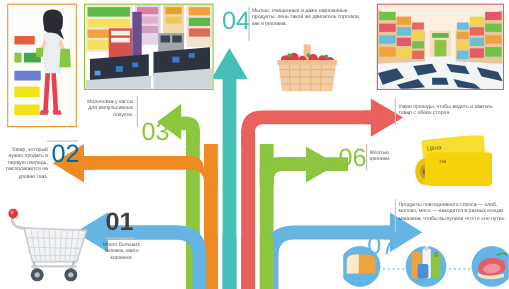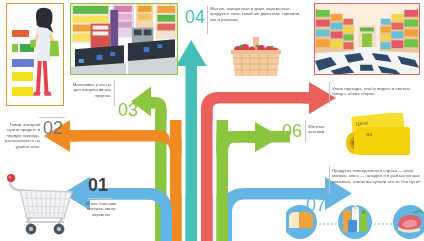--- a/index.html
+++ b/index.html
@@ -11,21 +11,21 @@
     overflow:hidden;
   }
   #stage { position:absolute; left:0; top:0; width:424px; height:241px; }
 
   
   #arrows { position:absolute; left:0; top:0; width:424px; height:241px; }
 
   
   .num {
     position:absolute;
-    font-size:18px;
+    font-size:21px;
     font-weight:400;
     letter-spacing:0px;
     line-height:21px;
     font-family:"Liberation Sans", sans-serif;
   }
   
   .txt {
     position:absolute;
     font-size:4.3px;
     line-height:5.4px;
@@ -402,21 +402,21 @@
       <circle cx="27" cy="59" r="2.2" fill="#b9bec3"></circle>
       <circle cx="55" cy="59" r="5.4" fill="#4b5560"></circle>
       <circle cx="55" cy="59" r="2.2" fill="#b9bec3"></circle>
     </svg>
   </div>
 
   <div class="num" style="left:88px; top:175px; color:#404040;font-weight:bold;">01</div>
   <div class="rule" style="left:88px; top:198px; width:24px; height:0.8px;"></div>
   <div class="txt ctr" style="left:80px; top:201px; width:42px;">Много больших тележек, мало корзинок</div>
 
-  <div class="num" style="left:43px; top:118px; color:#737373;">02</div>
+  <div class="num" style="left:43px; top:118px; color:#0369a1;">02</div>
   <div class="rule" style="left:39px; top:117px; width:26px; height:0.8px;"></div>
   <div class="txt rt" style="left:0px; top:122px; width:40px;">Товар, который нужно продать в первую очередь, располагается на уровне глаз.</div>
 
   <div class="num" style="left:118px; top:100px; color:#8cc63f;">03</div>
   <div class="rule" style="left:114px; top:80px; width:0.8px; height:26px;"></div>
   <div class="txt rt" style="left:72px; top:82px; width:39px;">Молочовка у кассы для импульсивных покупок.</div>
 
   <div class="num" style="left:185px; top:7px; color:#45bfb8;">04</div>
   <div class="rule" style="left:207px; top:6px; width:0.8px; height:28px;"></div>
   <div class="txt" style="left:210px; top:6px; width:94px;">Мытые, очищенные и даже нарезанные продукты: лень такой же двигатель торговли, как и реклама.</div>

